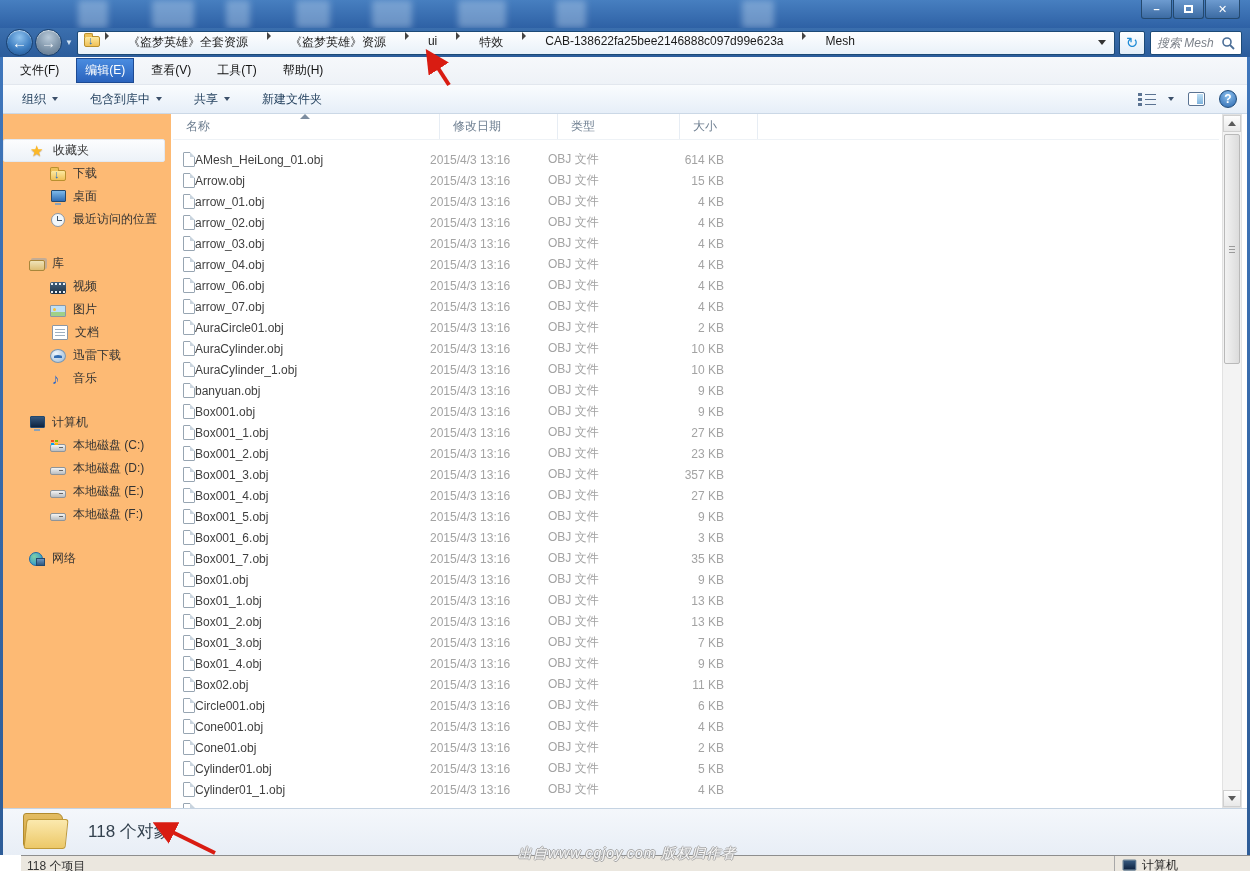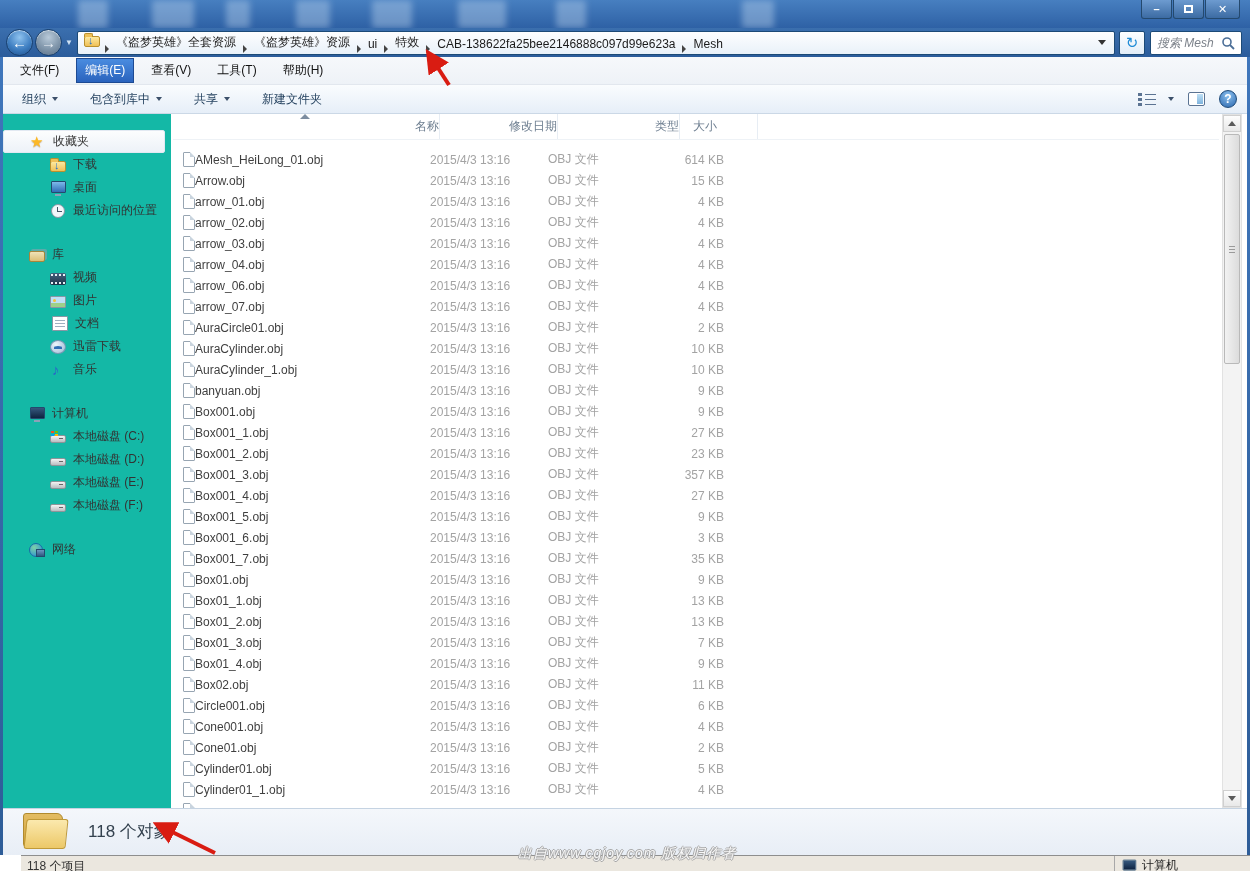--- a/index.html
+++ b/index.html
@@ -20,21 +20,21 @@
     background:linear-gradient(#3b6fae,#2b5c9b); display:flex; align-items:center; }
   .navbtn { width:27px; height:27px; border-radius:50%; margin-left:6px; position:relative; flex:0 0 auto;
     display:flex; align-items:center; justify-content:center; color:#fff; font-size:15px; font-weight:bold;
     background:radial-gradient(circle at 50% 30%,#8fc3ef 0%,#3f7fc2 55%,#1d4e8c 100%); border:1px solid #173f6e;
     box-shadow:inset 0 1px 1px rgba(255,255,255,.6); }
   .navbtn.fwd { background:radial-gradient(circle at 50% 30%,#b9cad9 0%,#7d94ab 55%,#54master 100%);
     background:radial-gradient(circle at 50% 30%,#b9cad9 0%,#7f95aa 55%,#5a7089 100%); color:#e8eef4; margin-left:2px; }
   .navdrop { color:#cfe2f4; font-size:8px; margin:0 4px 0 3px; }
   .addrfield { height:24px; flex:1 1 auto; background:linear-gradient(#fdfeff,#e9f1f9);
     border:1px solid #1c4a77; border-radius:2px; display:flex; align-items:center; padding:0 4px; margin-right:4px; min-width:0; }
-  .addrfield .crumbs { display:flex; align-items:flex-end; flex:1 1 auto; overflow:hidden; white-space:nowrap; color:#1b1b1b; }
+  .addrfield .crumbs { display:flex; align-items:flex-start; flex:1 1 auto; overflow:hidden; white-space:nowrap; color:#1b1b1b;gap:12px; }
   .crumb { padding:2px 4px; cursor:default; }
   .csep { width:0; height:0; border-left:4px solid #444; border-top:4px solid transparent; border-bottom:4px solid transparent; margin:0 3px; flex:0 0 auto; }
   .addr-dd { width:0; height:0; border-top:5px solid #333; border-left:4px solid transparent; border-right:4px solid transparent; margin:0 4px; flex:0 0 auto; }
   .refreshbtn { width:26px; height:24px; background:linear-gradient(#fdfeff,#e2edf8); border:1px solid #1c4a77;
     border-radius:2px; color:#1f8bd6; font-size:15px; line-height:21px; text-align:center; margin-right:5px; flex:0 0 auto; }
   .searchbox { width:92px; height:24px; background:#fff; border:1px solid #1c4a77; border-radius:2px;
     display:flex; align-items:center; padding:0 3px 0 6px; margin-right:8px; flex:0 0 auto; }
   .searchbox input { border:none; outline:none; width:64px; font-size:12px; font-style:italic; color:#555;
     font-family:"Liberation Sans","DejaVu Sans",sans-serif; background:transparent; }
   .searchbox input::placeholder { color:#7c828a; font-style:italic; opacity:1; }
@@ -58,21 +58,21 @@
     box-shadow:0 5px 0 #5b7392, 0 10px 0 #5b7392; }
   .vi-list::after { content:""; position:absolute; left:7px; top:2px; width:11px; height:1px; background:#5b7392;
     box-shadow:0 5px 0 #5b7392, 0 10px 0 #5b7392; }
   .vi-pane { width:17px; height:14px; border:1px solid #5b7392; background:#fff; position:relative; border-radius:2px; }
   .vi-pane::after { content:""; position:absolute; right:1px; top:1px; bottom:1px; width:6px; background:linear-gradient(#bfe0f5,#7fb4de); }
   .vi-help { width:18px; height:18px; border-radius:50%; background:radial-gradient(circle at 50% 30%,#8cc1ef,#2a66ad);
     border:1px solid #1d4a7a; color:#fff; font-weight:bold; font-size:12px; display:flex; align-items:center; justify-content:center; }
 
   
   .main { position:absolute; left:3px; top:114px; width:1244px; height:694px; background:#fff; }
-  .sidebar { position:absolute; left:0; top:0; width:168px; height:694px; background:#14b8a6; padding-top:16px; overflow:hidden; }
+  .sidebar { position:absolute; left:0; top:0; width:168px; height:694px; background:#fdba74; padding-top:25px; overflow:hidden; }
   .side-sec { margin-top:21px; }
   .side-sec:first-child { margin-top:0; }
   .srow { height:23px; display:flex; align-items:center; padding-left:26px; color:#333; cursor:default; }
   .srow.child { padding-left:47px; }
   .srow .lbl { margin-left:7px; white-space:nowrap; }
   .srow.fav-hl { background:linear-gradient(#fcfdfe,#edf2f8); border:1px solid #e2e9f2; border-radius:2px; margin-right:6px; }
 
   
   .ic { display:inline-block; width:16px; height:16px; position:relative; flex:0 0 16px; }
   .ic-star::before { content:"★"; position:absolute; left:0; top:-1px; font-size:15px; color:#fcb826; text-shadow:0 1px 1px rgba(150,90,0,.45); }
@@ -102,21 +102,21 @@
   .ic-diskc::after { content:""; position:absolute; left:0; top:-5px; width:7px; height:5px;
     background-image:linear-gradient(#f25022,#f25022),linear-gradient(#7fba00,#7fba00),linear-gradient(#00a4ef,#00a4ef),linear-gradient(#ffb900,#ffb900);
     background-size:3px 2px; background-position:0 0,4px 0,0 3px,4px 3px; background-repeat:no-repeat; }
   .ic-network::before { content:""; position:absolute; left:0; top:1px; width:12px; height:12px; border-radius:50%;
     background:radial-gradient(circle at 35% 30%,#7ed0a8,#1f8bd6); border:1px solid #1a6aa8; }
   .ic-network::after { content:""; position:absolute; right:0; bottom:1px; width:7px; height:6px; background:linear-gradient(#6d96c0,#2f5880); border:1px solid #24496e; }
 
   
   .list { position:absolute; left:170px; top:0; right:28px; height:694px; }
   .lheader { position:absolute; left:0; right:0; top:0; height:26px; background:#fff; border-bottom:1px solid #eef2f6; display:flex; color:#6d7e90; }
-  .hcell { display:flex; align-items:center; padding-left:13px; border-right:1px solid #e7edf4; position:relative;justify-content:flex-end; }
+  .hcell { display:flex; align-items:center; padding-left:13px; border-right:1px solid #e7edf4; position:relative; }
   .hc-name { width:267px; } .hc-date { width:118px; } .hc-type { width:122px; } .hc-size { width:78px; justify-content:flex-start; }
   .sortmark { position:absolute; left:127px; top:0; width:0; height:0; border-bottom:5px solid #7d8da0; border-left:5px solid transparent; border-right:5px solid transparent; }
   .rows { position:absolute; left:0; right:0; top:35px; bottom:0; overflow:hidden; }
   .row { height:21px; display:flex; align-items:center; }
   .row .cicon { width:22px; padding-left:10px; display:flex; align-items:center; flex:0 0 22px; }
   .file-ic { width:12px; height:15px; background:#fff; border:1px solid #97a5b2; border-radius:1px; position:relative; }
   .file-ic::before { content:""; position:absolute; top:-1px; right:-1px; width:0; height:0; border-style:solid; border-width:0 5px 5px 0; border-color:#fff #fff #c9d4de #c9d4de; }
   .row .cname { width:235px; color:#3f3f3f; overflow:hidden; white-space:nowrap; }
   .row .cdate { width:118px; color:#a3a3a3; }
   .row .ctype { width:122px; color:#a3a3a3; }

